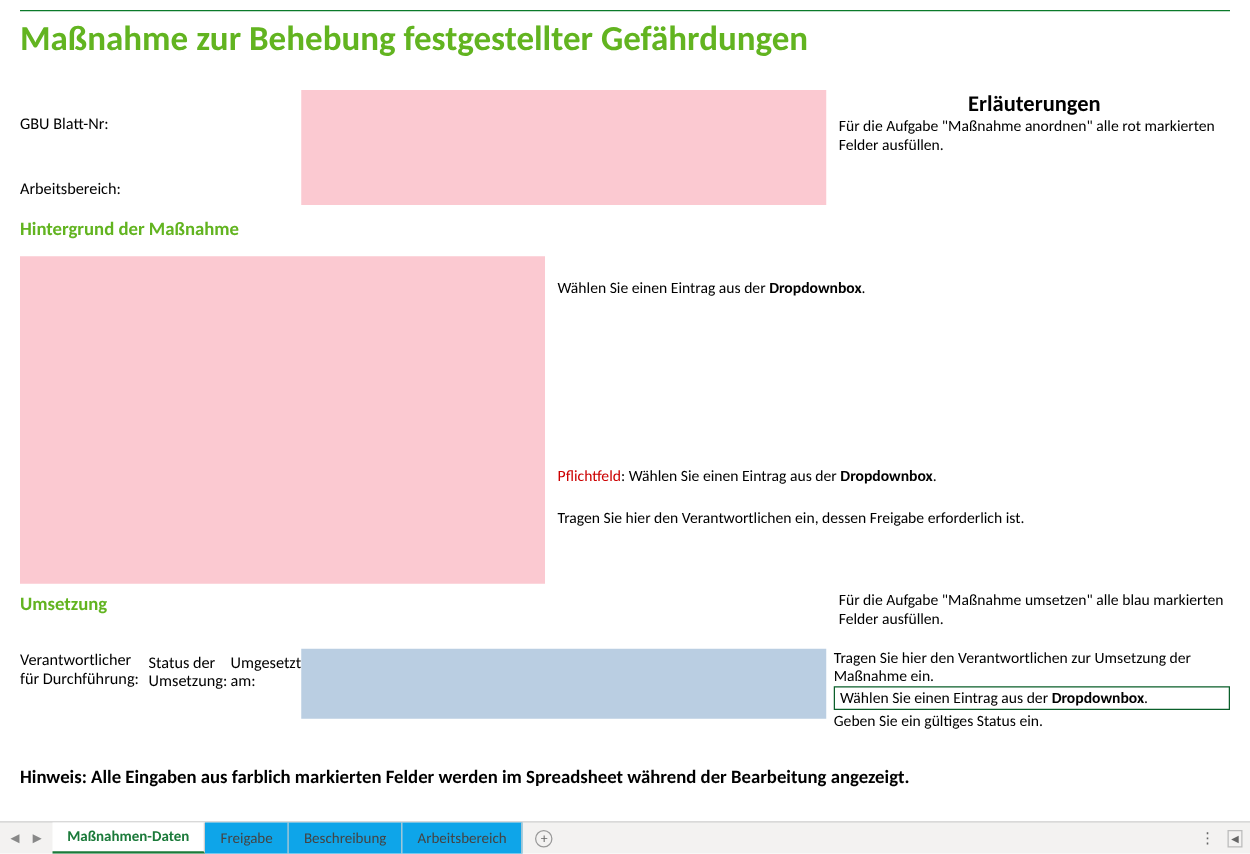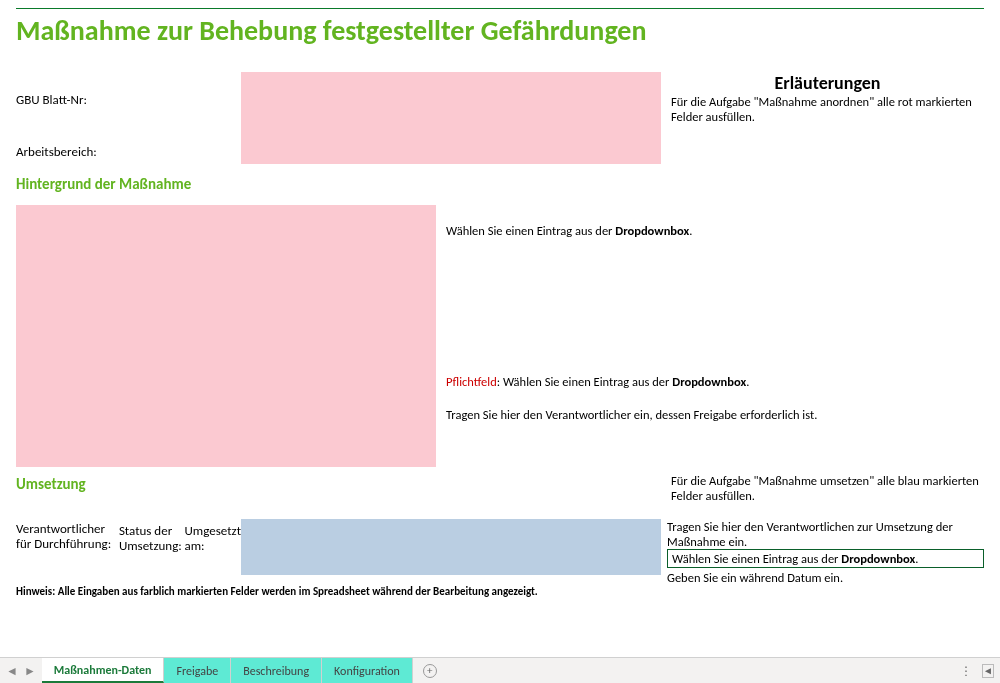--- a/index.html
+++ b/index.html
@@ -11,29 +11,29 @@
   .row { display: flex; align-items: flex-start; }
   .lbl { width: 225px; flex-shrink: 0; padding-top: 2px; }
   .mid { width: 420px; flex-shrink: 0; }
   .hint { flex: 1; padding-left: 10px; font-size: 12.5px; }
   .section-head { color: #62b420; font-weight: bold; font-size: 15px; margin: 6px 0 12px 0; }
   .pink-block { background: #fbc9d1; }
   .blue-block { background: #bacee2; }
   .req-star { color: #c00; }
   .pflicht { color: #c00; }
   .erl-head { font-weight: bold; text-align: center; font-size: 18px; }
-  .note { font-weight: bold; font-size: 11px; }
+  .note { font-weight: bold; font-size: 15px; margin-top: 28px; }
   .selected-hint { border: 1.5px solid #0a5f2a; padding: 1px 4px; display: block; }
   .bold { font-weight: bold; }
 
   
   .tabbar { position: absolute; left: 0; right: 0; bottom: 0; height: 26px; background: #f3f2f1; border-top: 1px solid #d0d0d0; display: flex; align-items: stretch; font-size: 12px; }
   .tab-nav { display: flex; align-items: center; padding: 0 6px; gap: 6px; color: #888; }
   .tab-nav span { cursor: default; }
-  .tab { padding: 4px 12px; border-right: 1px solid #d0d0d0; display: flex; align-items: center; color: #444; background: #5eead4; }
+  .tab { padding: 4px 12px; border-right: 1px solid #d0d0d0; display: flex; align-items: center; color: #444; background: #0ea5e9; }
   .tab.active { background: #fff; color: #1b7a3a; font-weight: bold; border-bottom: 2px solid #1b7a3a; }
   .tab-add { padding: 4px 10px; display: flex; align-items: center; color: #666; }
   .tab-add .circ { display:inline-flex; width:14px; height:14px; border:1px solid #999; border-radius:50%; align-items:center; justify-content:center; font-size:11px; line-height:1; }
   .tabbar .spacer { flex:1; }
   .tabbar .right { display:flex; align-items:center; padding:0 6px; gap:10px; color:#666; }
   .scroll-left { width:12px; height:14px; border:1px solid #bbb; display:inline-flex; align-items:center; justify-content:center; font-size:10px; }
 
   
   .block1 { height: 92px; }
 </style>
@@ -62,41 +62,41 @@
 
     <div class="section-head" style="margin-top:16px;">Hintergrund der Maßnahme</div>
 
     <div class="row">
       <div class="mid pink-block" style="height:262px;"></div>
       <div class="hint" style="display:flex; flex-direction:column;">
         <span style="height:18px;"></span>
         <span><span>Wählen Sie einen Eintrag aus der </span><span class="bold">Dropdownbox</span><span>.</span></span>
         <span style="height:136px;"></span>
         <span><span class="pflicht">Pflichtfeld</span><span>: Wählen Sie einen Eintrag aus der </span><span class="bold">Dropdownbox</span><span>.</span></span>
-        <span style="margin-top:18px;">Tragen Sie hier den Verantwortlicher ein, dessen Freigabe erforderlich ist.</span>
+        <span style="margin-top:18px;">Tragen Sie hier den Verantwortlichen ein, dessen Freigabe erforderlich ist.</span>
       </div>
     </div>
 
     <div class="row" style="margin-top:6px;justify-content:center;">
       <div class="lbl section-head" style="margin:0;">Umsetzung</div>
       <div class="mid"></div>
       <div class="hint">Für die Aufgabe  "Maßnahme umsetzen" alle blau markierten Felder ausfüllen.</div>
     </div>
 
     <div class="row" style="margin-top:16px;">
       <div class="lbl" style="display:flex; flex-direction:row;">
         <span>Verantwortlicher für Durchführung:</span>
         <span style="margin-top:2px;">Status der Umsetzung:</span>
         <span style="margin-top:2px;">Umgesetzt am:</span>
       </div>
       <div class="mid blue-block" style="height:56px;"></div>
       <div class="hint" style="display:flex; flex-direction:column; padding-left:6px;">
         <span>Tragen Sie hier den Verantwortlichen zur Umsetzung der Maßnahme ein.</span>
         <span class="selected-hint"><span>Wählen Sie einen Eintrag aus der </span><span class="bold">Dropdownbox</span><span>.</span></span>
-        <span style="margin-top:2px;">Geben Sie ein während Datum ein.</span>
+        <span style="margin-top:2px;">Geben Sie ein gültiges Status ein.</span>
       </div>
     </div>
 
     <div class="note">Hinweis: Alle Eingaben aus farblich markierten Felder werden im Spreadsheet während der Bearbeitung angezeigt.</div>
   </div>
 </div>
 
 <div class="tabbar">
   <div class="tab-nav">
     <span>◄</span>
@@ -105,21 +105,21 @@
   <div class="tab active">
       <span>Maßnahmen-Daten</span>
     </div>
   <div class="tab">
       <span>Freigabe</span>
     </div>
   <div class="tab">
       <span>Beschreibung</span>
     </div>
   <div class="tab">
-      <span>Konfiguration</span>
+      <span>Arbeitsbereich</span>
     </div>
   <div class="tab-add">
       <span class="circ">+</span>
     </div>
   <div class="spacer"></div>
   <div class="right">
     <span>⋮</span>
     <span class="scroll-left">◄</span>
   </div>
 </div>

